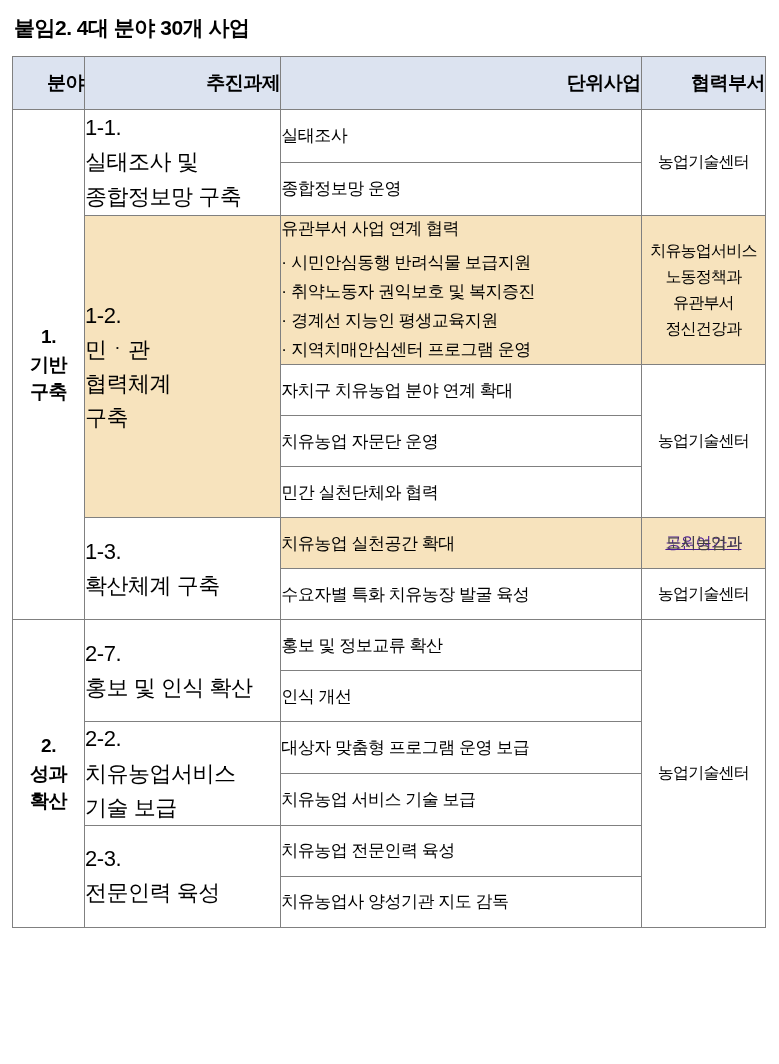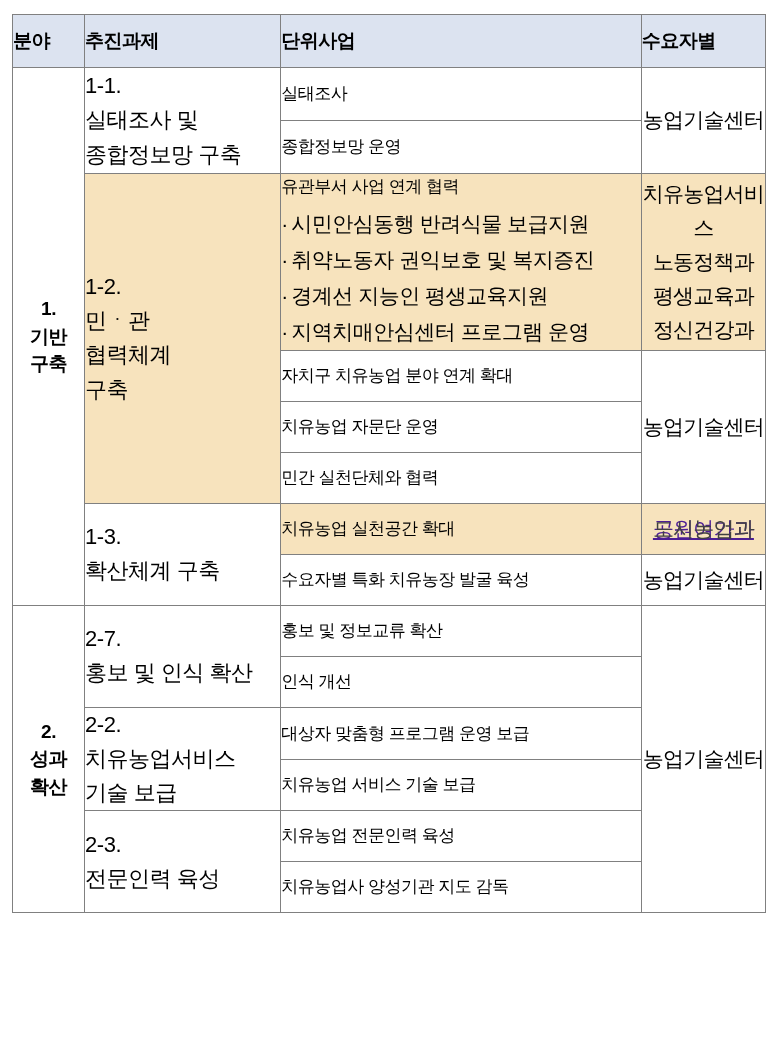--- a/index.html
+++ b/index.html
@@ -33,21 +33,21 @@
     width: 754px;
     table-layout: fixed;
   }
   table.matrix td, table.matrix th {
     border: 1px solid #808080;
     padding: 0;
     vertical-align: middle;
   }
   .hdr {
     background: #dce3f0;
-    text-align: left;
+    text-align: right;
     font-weight: bold;
     font-size: 19px;
     height: 52px;
     letter-spacing: -0.5px;
   }
   .col-area { width: 72px; }
   .col-task { width: 196px; }
   .col-unit { width: 360px; }
   .col-dept { width: 124px; }
 
@@ -65,42 +65,42 @@
     padding: 10px 0 10px 12px;
   }
   .cell-unit {
     font-size: 17px;
     letter-spacing: -0.5px;
     padding: 10px 8px 10px 14px;
     line-height: 1.5;
   }
   .cell-dept {
     text-align: center;
-    font-size: 21px;
+    font-size: 16px;
     letter-spacing: -0.8px;
     line-height: 1.55;
     padding: 6px 2px;
   }
   .hl {
     background: #f7e3bd;
   }
   .unit-title {
     font-weight: normal;
     margin-bottom: 6px;
   }
   .bullets {
     margin: 0;
     padding: 0;
     list-style: none;
   }
   .bullets li {
     padding-left: 10px;
     position: relative;
     line-height: 1.72;
-    font-size: 21px;
+    font-size: 17px;
   }
   .bullets li:before {
     content: "\00B7";
     position: absolute;
     left: 0;
     top: 0;
   }
   .row-h1 { height: 50px; }
   .row-h2 { height: 52px; }
   .dept-multiline { line-height: 1.62; }
@@ -120,34 +120,35 @@
     width: 100%;
     text-align: center;
     color: #404040;
   }
 </style>
 </head>
 <body>
 
 <div class="page">
 
+  <h1 class="doc-title">붙임2. 4대 분야 30개 사업</h1>
 
   <table class="matrix">
     <colgroup>
       <col class="col-area">
       <col class="col-task">
       <col class="col-unit">
       <col class="col-dept">
     </colgroup>
     <thead>
       <tr>
         <th class="hdr">분야</th>
         <th class="hdr">추진과제</th>
         <th class="hdr">단위사업</th>
-        <th class="hdr">수요자별</th>
+        <th class="hdr">협력부서</th>
       </tr>
     </thead>
     <tbody>
 
       <tr>
         <td class="cell-area" rowspan="8">
           <div>1.</div>
           <div>기반</div>
           <div>구축</div>
         </td>
@@ -175,21 +176,21 @@
           <ul class="bullets">
             <li>시민안심동행 반려식물 보급지원</li>
             <li>취약노동자 권익보호 및 복지증진</li>
             <li>경계선 지능인 평생교육지원</li>
             <li>지역치매안심센터 프로그램 운영</li>
           </ul>
         </td>
         <td class="cell-dept hl dept-multiline">
           <div>치유농업서비스</div>
           <div>노동정책과</div>
-          <div>평생교육과</div>
+          <div>유관부서</div>
           <div>정신건강과</div>
         </td>
       </tr>
 
       <tr>
         <td class="cell-unit row-h1">자치구 치유농업 분야 연계 확대</td>
         <td class="cell-dept" rowspan="3">농업기술센터</td>
       </tr>
       <tr>
         <td class="cell-unit row-h1">치유농업 자문단 운영</td>

